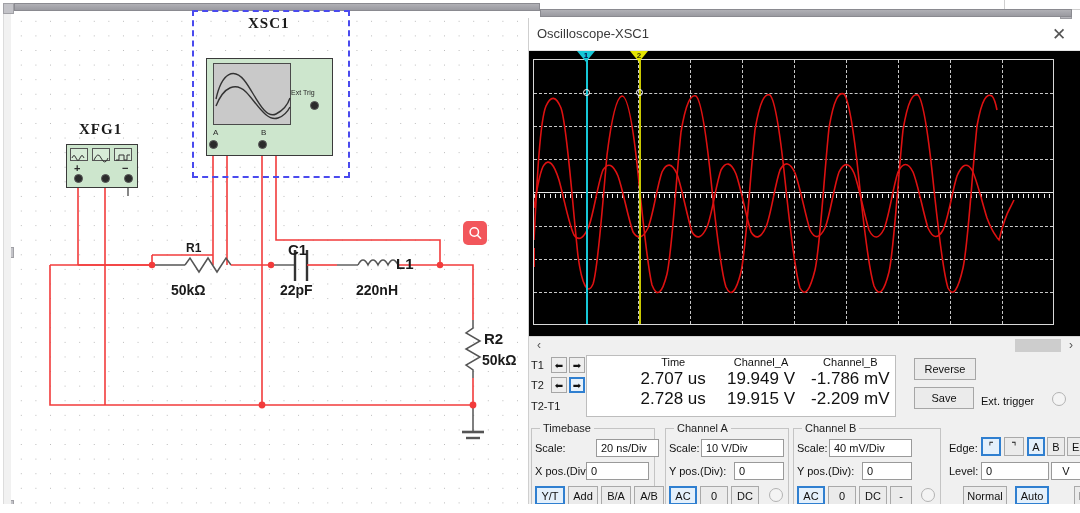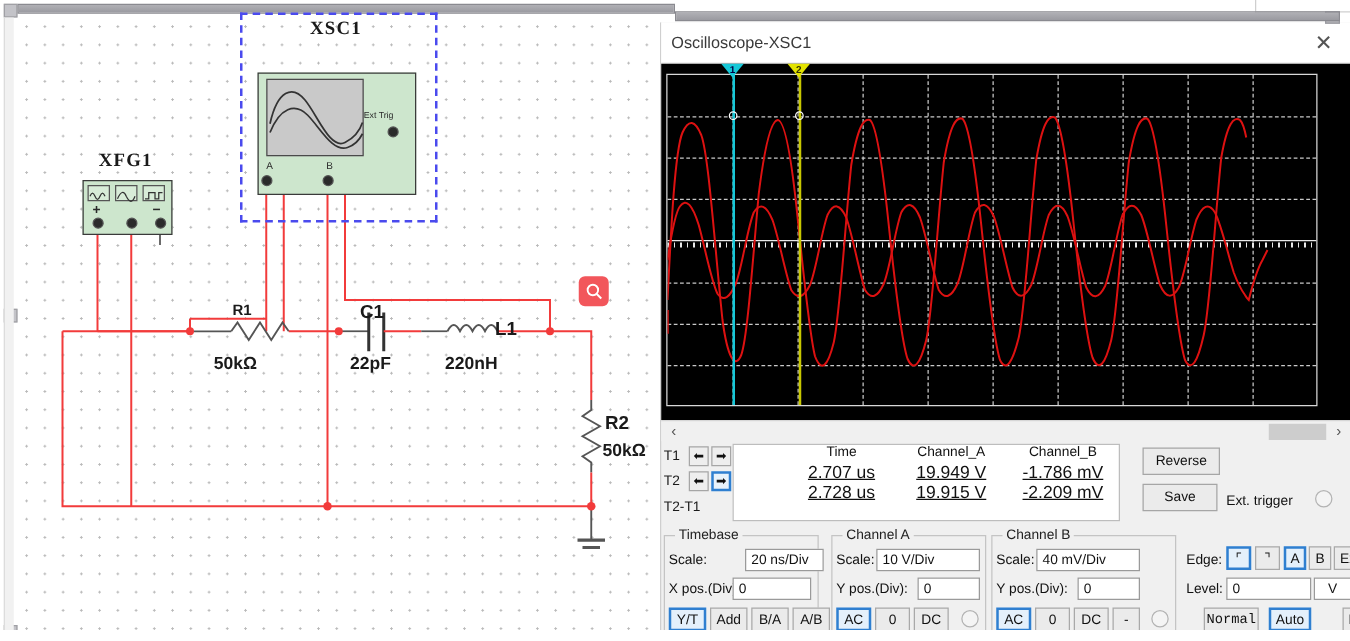--- a/index.html
+++ b/index.html
@@ -211,21 +211,21 @@
     position: absolute; left: 57px; top: 1px;
     width: 310px; height: 62px;
     background: #ffffff;
     border: 1px solid #bdbdbd;
     font-size: 11px; color: #111;
   }
   #meas-table table { width: 100%; border-collapse: collapse; }
   #meas-table th {
     font-weight: normal; text-align: center; padding: 0 2px 1px 2px; font-size: 11px;
   }
-  #meas-table td { text-align: center; padding: 0 2px; font-size: 14px; text-decoration: underline; }
+  #meas-table td { text-align: center; padding: 0 2px; font-size: 17px; }
   #meas-table td.rowlab { text-align: center; }
 
   .sidebtn {
     position: absolute;
     background: #ebebeb;
     border: 1px solid #a6a6a6;
     font-size: 11px; color: #111;
     display: flex; align-items: center; justify-content: center;
     cursor: pointer;
   }
@@ -569,21 +569,21 @@
     <div class="tbtn icon-btn" style="left:475px; top:419px; width:20px; height:19px;">⌝</div>
     <div class="tbtn active" style="left:498px; top:419px; width:18px; height:19px;">A</div>
     <div class="tbtn" style="left:518px; top:419px; width:18px; height:19px;">B</div>
     <div class="tbtn" style="left:538px; top:419px; width:26px; height:19px;">Ext</div>
 
     <div class="flbl" style="left:420px; top:447px;">Level:</div>
     <div class="finput" style="left:452px; top:444px; width:68px; height:18px;">0</div>
     <div class="finput" style="left:522px; top:444px; width:30px; height:18px; justify-content:center;">V</div>
 
     <div class="tbtn" style="left:420px; top:468px; width:38px; height:19px;margin-top:48px;">Single</div>
-    <div class="tbtn" style="left:434px; top:468px; width:44px; height:19px;font-family:Liberation Mono, monospace;">Normal</div>
+    <div class="tbtn" style="left:434px; top:468px; width:44px; height:19px;">Normal</div>
     <div class="tbtn active" style="left:486px; top:468px; width:34px; height:19px;">Auto</div>
     <div class="tbtn" style="left:545px; top:468px; width:36px; height:19px;">None</div>
   </div>
 
   <div style="position:absolute; left:1004px; top:0px; width:76px; height:10px; background:#ffffff; border-left:1px solid #cfcfcf; border-bottom:1px solid #cfcfcf;"></div>
   <div style="position:absolute; left:1060px; top:9px; width:12px; height:10px; background:#b5b5ba; border:1px solid #9a9aa0;"></div>
   <div style="position:absolute; left:540px; top:9px; width:532px; height:8px; background:linear-gradient(#b0b0b5,#9a9aa0); border:1px solid #8a8a90;"></div>
 
   <div id="bottom-strip"></div>
 </div>

